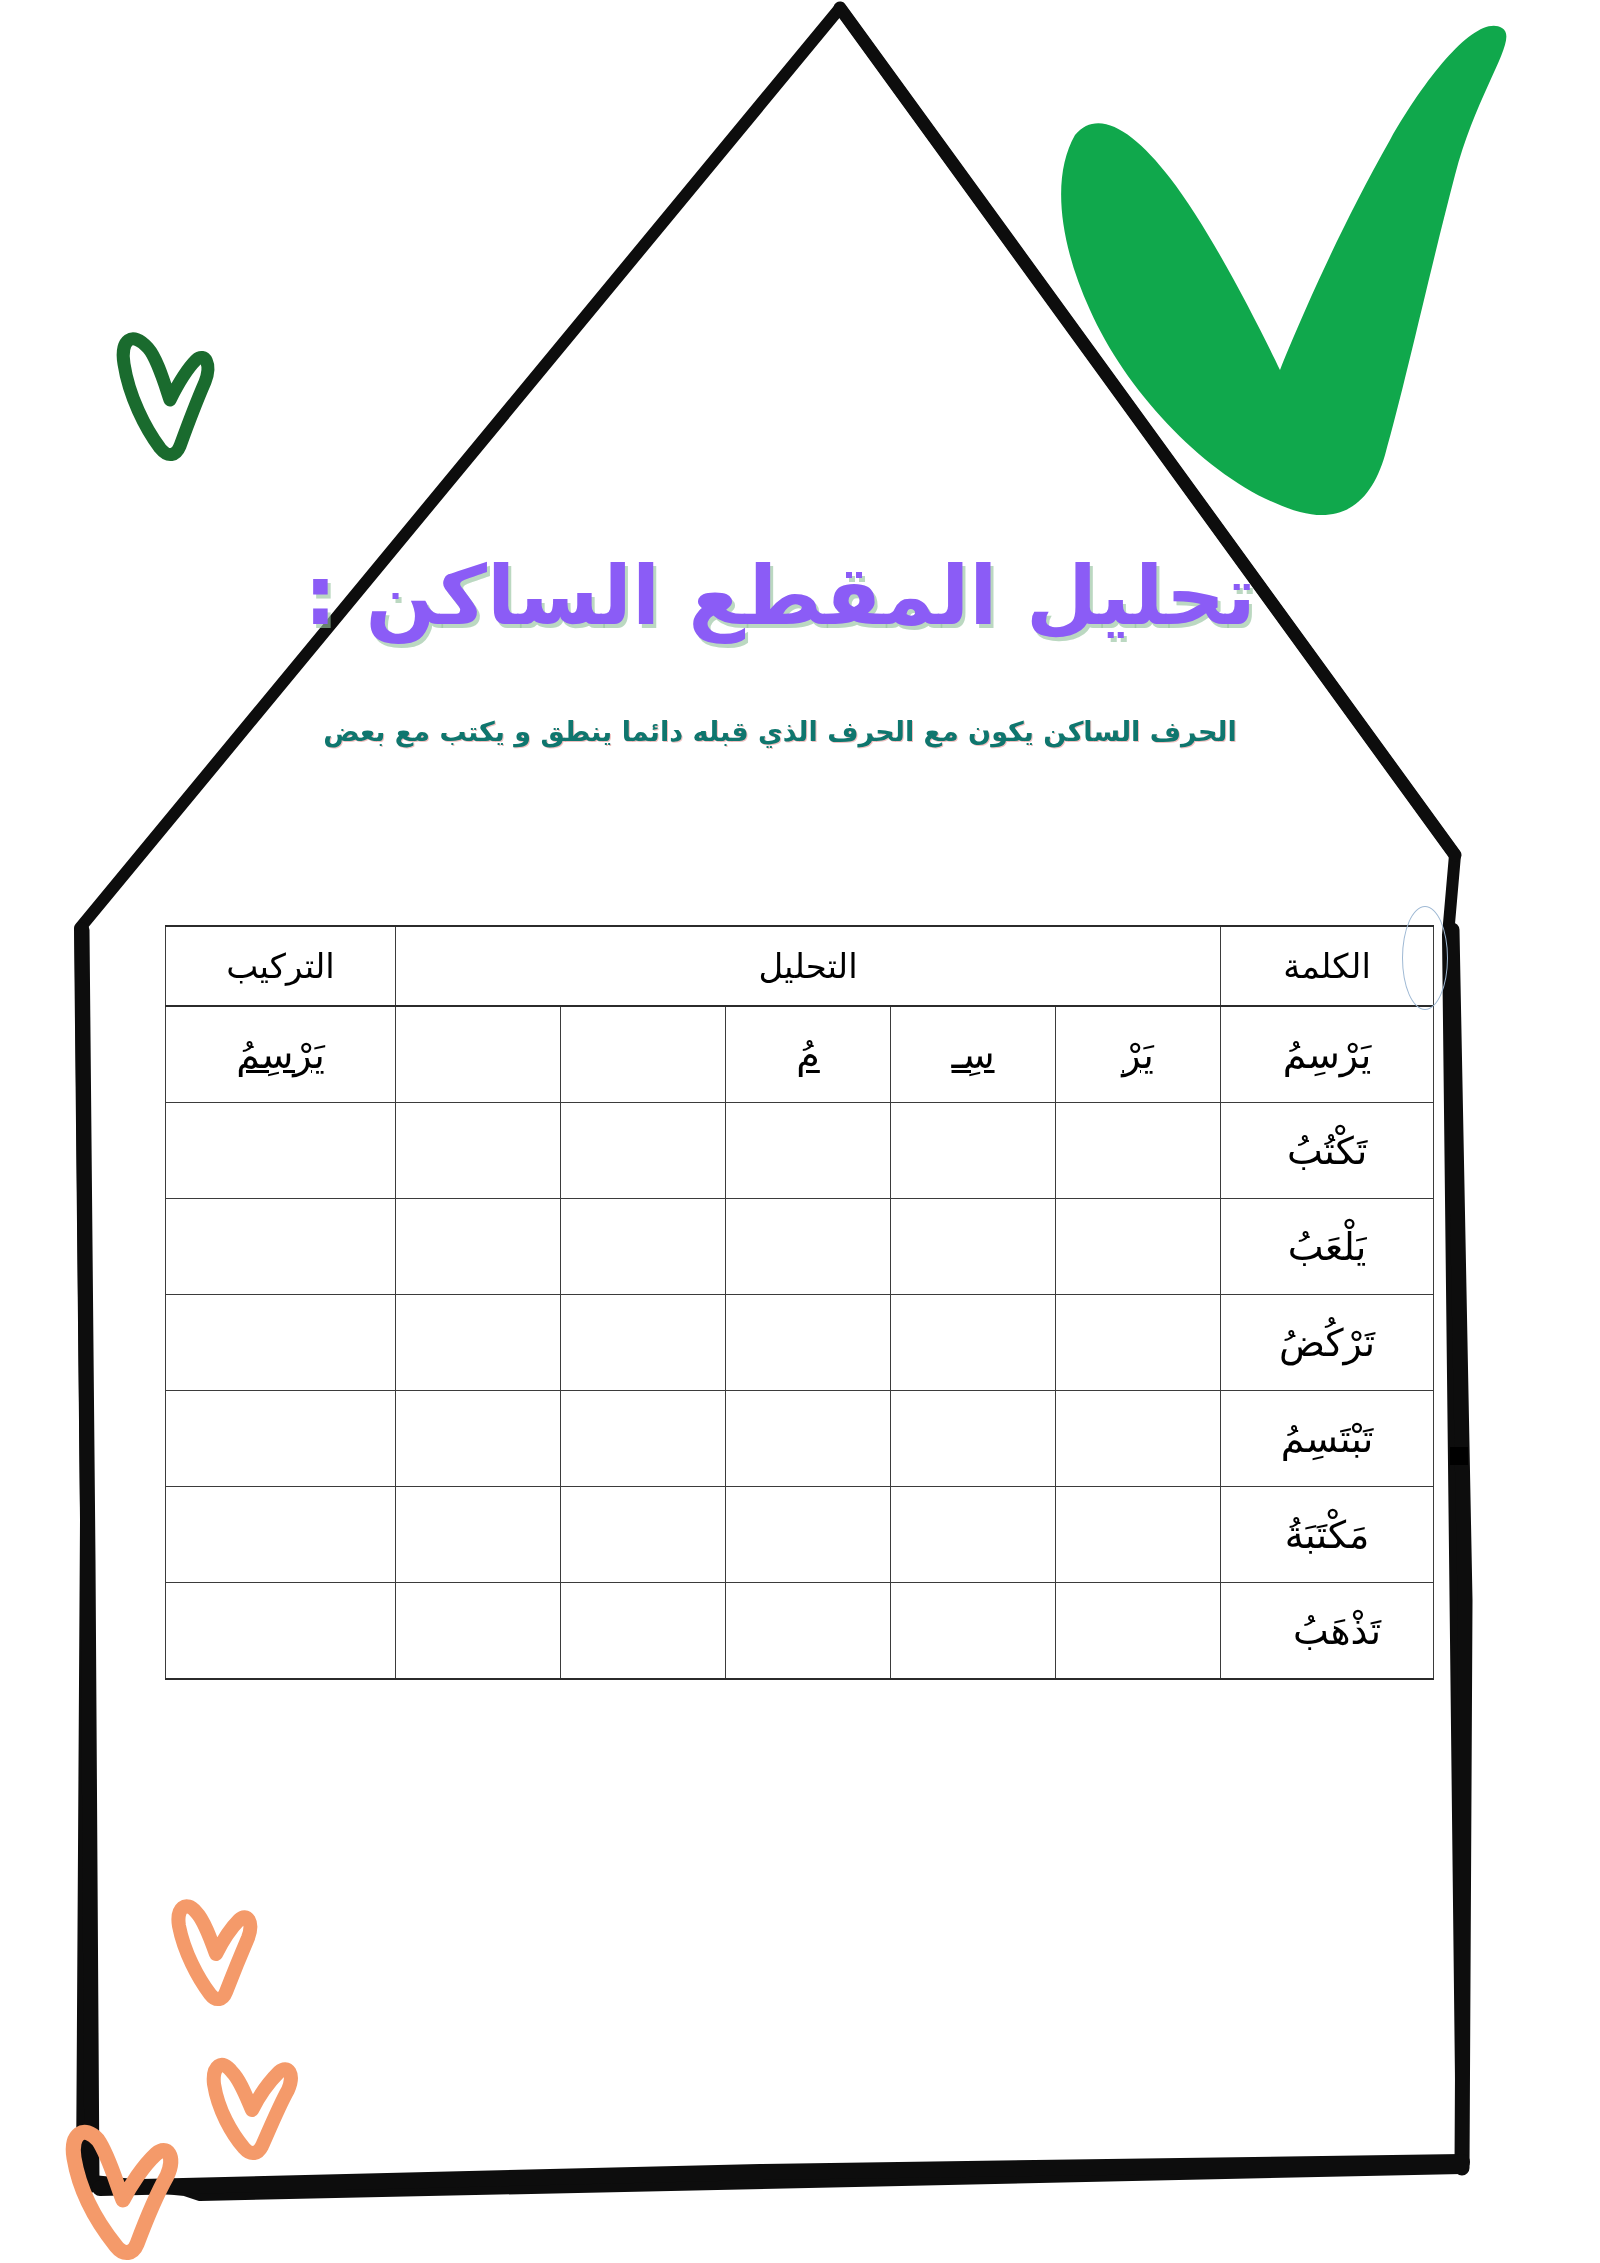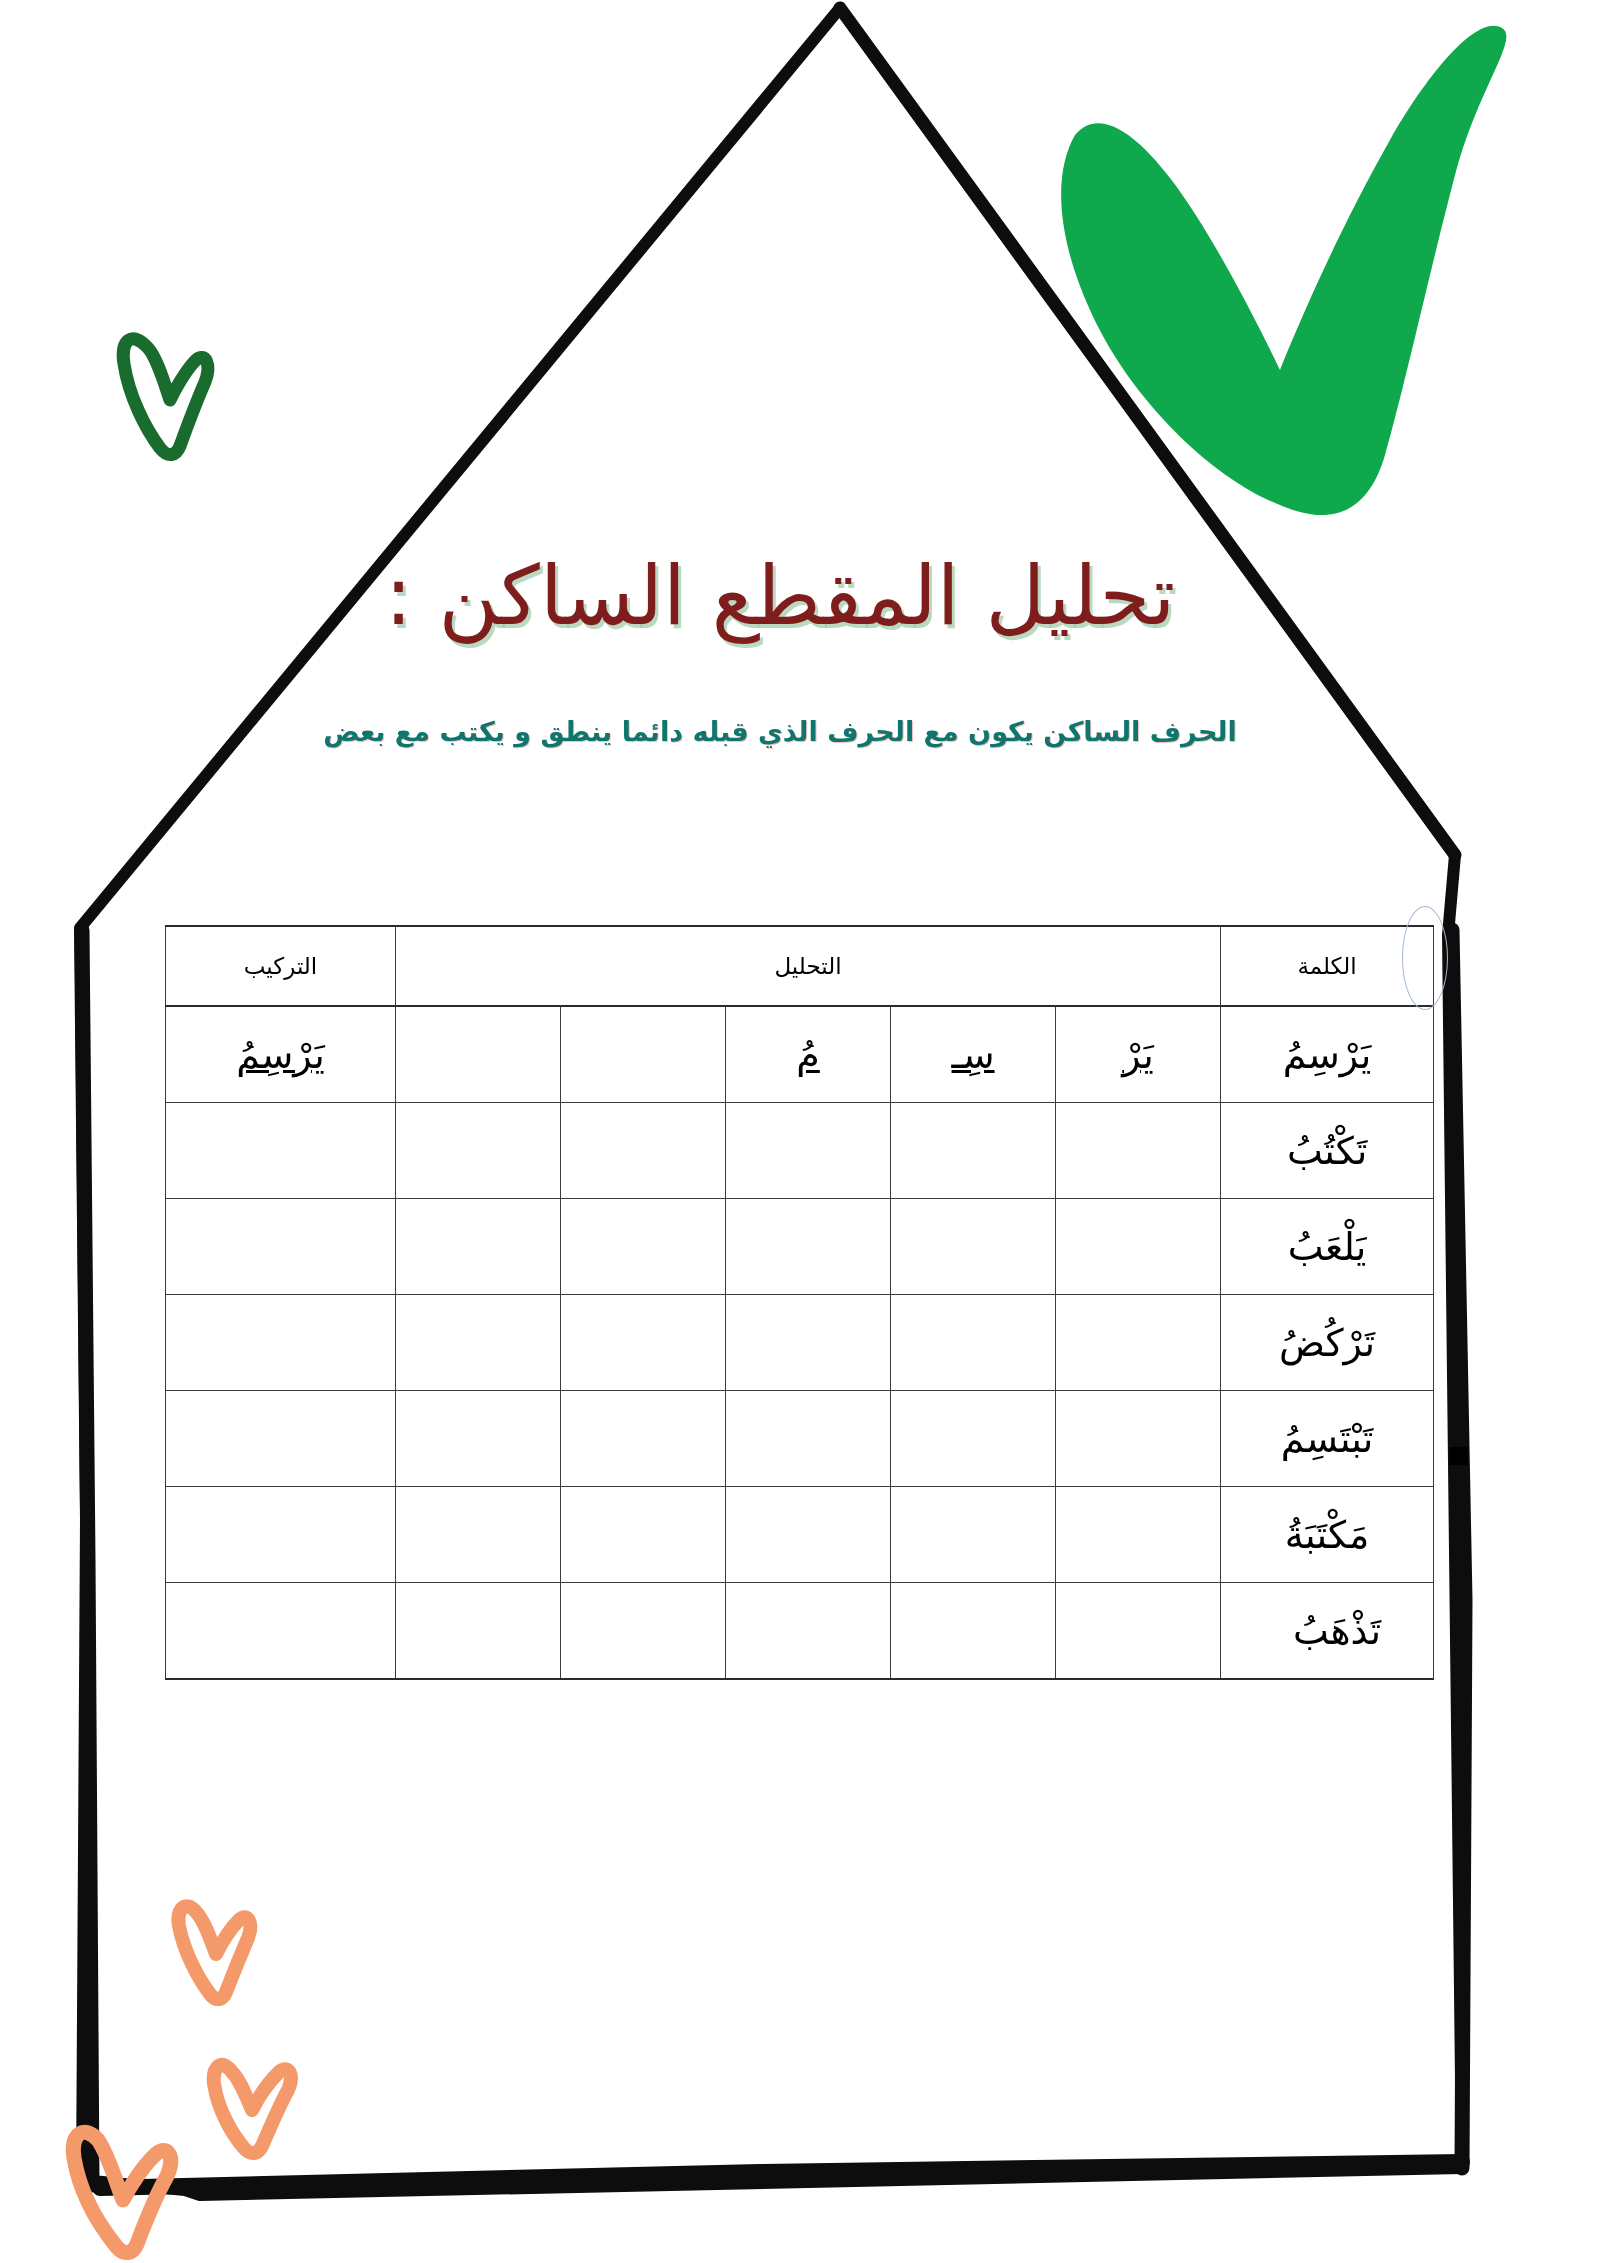--- a/index.html
+++ b/index.html
@@ -34,22 +34,22 @@
     left: 0;
     top: 553px;
     width: 1600px;
     text-align: center;
     direction: rtl;
   }
   .main-title {
     display: inline-block;
     font-family: "DejaVu Sans", "Liberation Sans", sans-serif;
     font-size: 82px;
-    font-weight: normal;
-    color: #7f1d1d;
+    font-weight: bold;
+    color: #8b5cf6;
     letter-spacing: 0px;
     line-height: 1.05;
     text-shadow: 3px 4px 0px rgba(150, 195, 160, 0.65);
     white-space: nowrap;
     padding-right: 40px;
   }
   .sub-title-wrap {
     position: absolute;
     left: 0;
     top: 716px;
@@ -84,21 +84,21 @@
     padding: 0;
     text-align: center;
     vertical-align: middle;
     font-family: "DejaVu Sans", "Liberation Sans", sans-serif;
     font-weight: normal;
     color: #000000;
     background: #ffffff;
   }
   #worksheet-table thead th {
     height: 78px;
-    font-size: 23px;
+    font-size: 34px;
     border-top: 2px solid #2b2b2b;
     border-bottom: 2px solid #2b2b2b;
   }
   #worksheet-table tbody td {
     height: 95px;
     font-size: 38px;
   }
   #worksheet-table tbody tr:first-child td {
     border-top: 2px solid #ef4444;
     text-decoration: underline;

